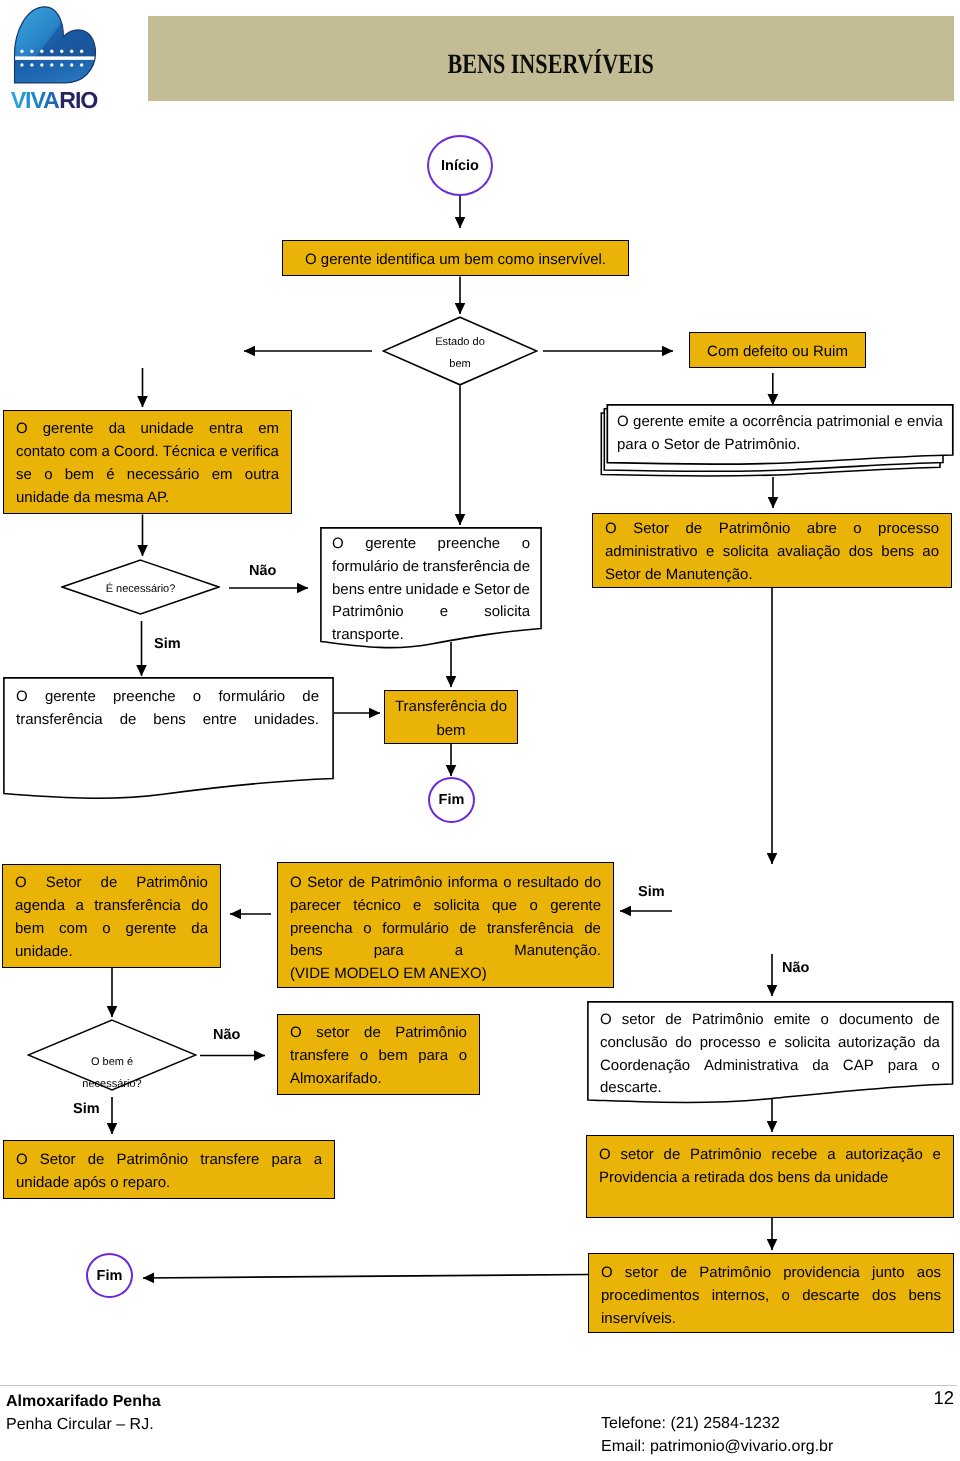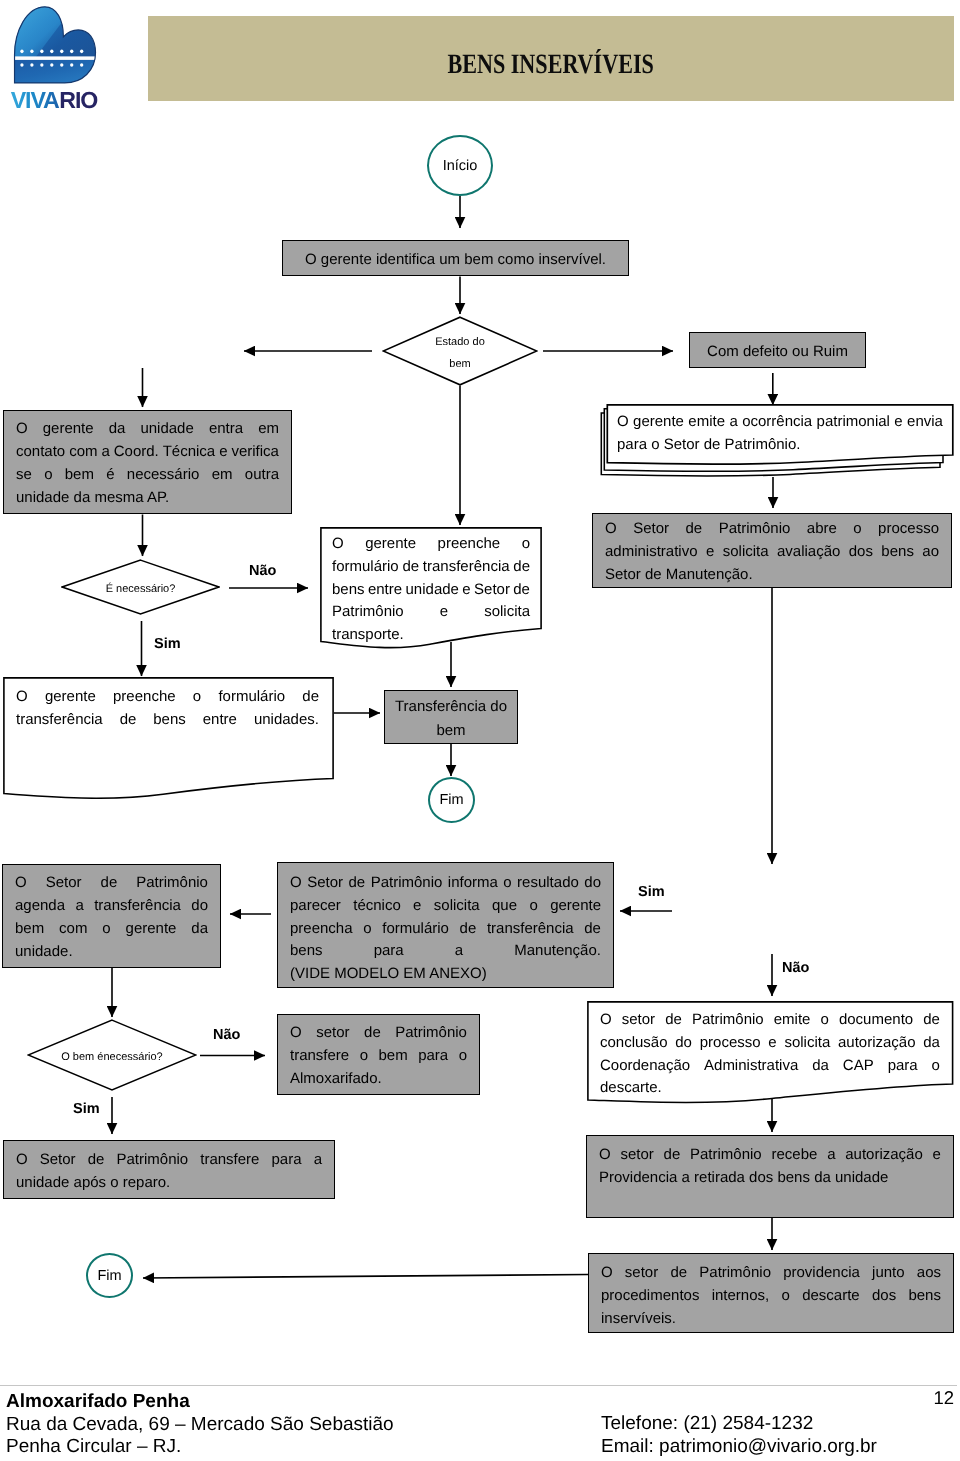--- a/index.html
+++ b/index.html
@@ -9,40 +9,40 @@
        -webkit-font-smoothing:antialiased;text-rendering:geometricPrecision;}
   .page{position:absolute;left:0;top:0;width:960px;height:1461px;}
   .abs{position:absolute;}
   #header-bar{left:148px;top:16px;width:806px;height:85px;background:#c4bc94;}
   #header-title{left:148px;top:22px;width:806px;height:85px;display:flex;
      align-items:center;justify-content:center;
      font-family:"Liberation Serif",serif;font-weight:bold;font-size:28px;
      letter-spacing:0px;color:#0d0d0d;}
   #header-title>span{display:inline-block;transform:scaleX(0.79);transform-origin:center;}
   #logo{left:8px;top:4px;width:128px;height:110px;}
-  .box{box-sizing:border-box;border:1.7px solid #000;background:#a3a3a3;
+  .box{box-sizing:border-box;border:1.7px solid #000;background:#eab308;
        display:flex;align-items:center;}
   .box .t{width:100%;padding:0 12px;font-size:15px;line-height:22.8px;position:relative;top:2px;}
   .ctr .t{text-align:center;}
   
   .jl{display:block;}
   .jl .ln{display:flex;justify-content:space-between;white-space:pre;
           font-size:15px;line-height:22.8px;}
   .jl .ln.last{justify-content:flex-start;}
   .jl .ln > span{white-space:pre;}
-  .ell{box-sizing:border-box;border:2px solid #0f766e;border-radius:50%;
+  .ell{box-sizing:border-box;border:2px solid #6d28d9;border-radius:50%;
        background:#fff;display:flex;align-items:center;justify-content:center;
-       font-weight:normal;font-size:14.5px;}
+       font-weight:bold;font-size:14.5px;}
   .dia{display:flex;align-items:center;justify-content:center;text-align:center;
        font-size:11px;line-height:22.3px;padding-top:4px;box-sizing:border-box;}
   .lbl{font-weight:bold;font-size:14.5px;white-space:nowrap;}
   svg.layer{position:absolute;left:0;top:0;width:960px;height:1461px;
             pointer-events:none;overflow:visible;}
   #footer-rule{left:0px;top:1385px;width:957px;height:1.2px;background:#c6c6c6;}
-  .foot{font-size:19px;line-height:22.6px;}
+  .foot{font-size:16px;line-height:22.6px;}
   .foot div{white-space:nowrap;}
   #page-num{right:6px;top:1356px;font-size:18.5px;margin-top:31px;}
 </style>
 </head>
 <body>
 
 <div class="page">
 
 <div class="abs" id="logo">
   <svg width="128" height="112" viewBox="0 0 128 112">
@@ -300,21 +300,21 @@
 
 <div class="abs lbl" style="left:638px;top:884px">Sim</div>
 
 
 <div class="abs lbl" style="left:782px;top:960px">Não</div>
 
 <div class="abs" style="left:27px;top:1019px;width:170px;height:72px">
   <svg width="170" height="72" viewBox="0 0 170 72">
     <path d="M85,1.1 L168.9,36 L85,70.9 L1.1,36 Z" fill="#fff" stroke="#000" stroke-width="1.5"></path>
   </svg>
-  <div class="abs dia" style="left:0;top:0;width:170px;height:72px;">
+  <div class="abs dia" style="left:0;top:16px;width:170px;height:72px;flex-direction:column">
     <span>O bem é</span>
     <span>necessário?</span>
   </div>
 </div>
 
 <div class="abs lbl" style="left:213px;top:1027px">Não</div>
 <div class="abs lbl" style="left:73px;top:1101px">Sim</div>
 
 <div class="abs box" style="left:277px;top:1014px;width:203px;height:81px">
   <div class="t jl">
@@ -359,21 +359,20 @@
         <div class="ln"><span>O</span><span>setor</span><span>de</span><span>Patrimônio</span><span>providencia</span><span>junto</span><span>aos</span></div>
         <div class="ln"><span>procedimentos</span><span>internos,</span><span>o</span><span>descarte</span><span>dos</span><span>bens</span></div>
         <div class="ln last">inservíveis.</div>
       </div>
 </div>
 
 <div class="abs" id="page-num">12</div>
 <div class="abs" id="footer-rule"></div>
 <div class="abs foot" style="left:6px;top:1391px">
   <div style="font-weight:bold">Almoxarifado Penha</div>
-  <div>Rua da Cevada, 69 – Mercado São Sebastião</div>
   <div>Penha Circular – RJ.</div>
 </div>
 <div class="abs foot" style="left:601px;top:1413px">
   <div>Telefone: (21) 2584-1232</div>
   <div>Email: patrimonio@vivario.org.br</div>
 </div>
 
 </div>
 
 </body></html>

